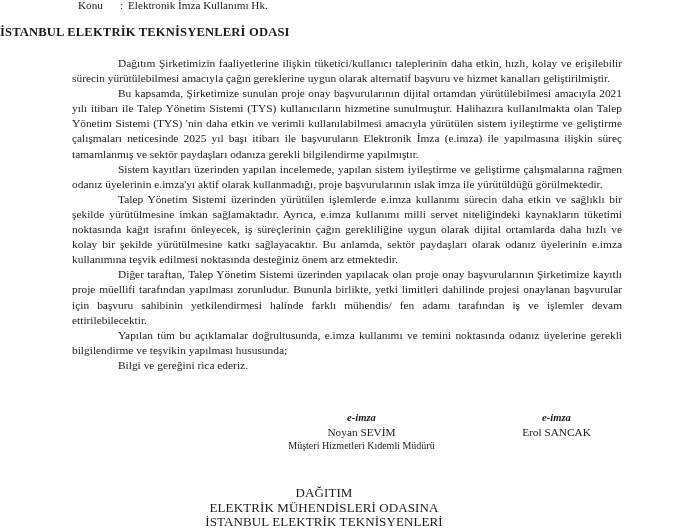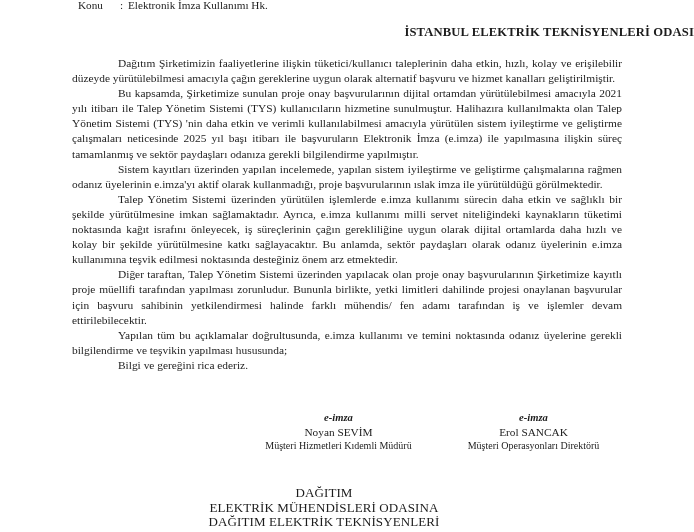--- a/index.html
+++ b/index.html
@@ -50,21 +50,21 @@
     display: inline-block;
     width: 8px;
   }
 
   
   .doc-title {
     position: absolute;
     left: 0;
     top: 25px;
     width: 694px;
-    text-align: right;
+    text-align: left;
     font-size: 12.6px;
     font-weight: bold;
     letter-spacing: 0.15px;
   }
 
   
   .body-block {
     position: absolute;
     left: 72px;
     top: 56px;
@@ -79,21 +79,21 @@
     text-justify: inter-word;
     hyphens: none;
   }
   p.para.short {
     text-align: left;
   }
 
   
   .signatures {
     position: absolute;
-    left: 241px;
+    left: 264px;
     top: 411px;
     width: 390px;
     display: flex;
     flex-direction: row;
   }
   .sig-col {
     width: 195px;
     text-align: center;
   }
   .sig-eimza {
@@ -135,41 +135,40 @@
   <div class="header-meta">
 
     <div class="konu-row">
       <span class="konu-label">Konu</span><span class="konu-sep">:</span><span>Elektronik İmza Kullanımı Hk.</span>
     </div>
   </div>
 
   <div class="doc-title">İSTANBUL ELEKTRİK TEKNİSYENLERİ ODASI</div>
 
   <div class="body-block">
-    <p class="para">Dağıtım Şirketimizin faaliyetlerine ilişkin tüketici/kullanıcı taleplerinin daha etkin, hızlı, kolay ve erişilebilir düzeyde yürütülebilmesi amacıyla çağın gereklerine uygun olarak alternatif başvuru ve hizmet kanalları geliştirilmiştir.</p>
+    <p class="para">Dağıtım Şirketimizin faaliyetlerine ilişkin tüketici/kullanıcı taleplerinin daha etkin, hızlı, kolay ve erişilebilir sürecin yürütülebilmesi amacıyla çağın gereklerine uygun olarak alternatif başvuru ve hizmet kanalları geliştirilmiştir.</p>
     <p class="para">Bu kapsamda, Şirketimize sunulan proje onay başvurularının dijital ortamdan yürütülebilmesi amacıyla 2021 yılı itibarı ile Talep Yönetim Sistemi (TYS) kullanıcıların hizmetine sunulmuştur.   Halihazıra kullanılmakta olan Talep Yönetim Sistemi (TYS) 'nin daha etkin ve verimli kullanılabilmesi amacıyla yürütülen sistem iyileştirme ve geliştirme çalışmaları neticesinde 2025 yıl başı itibarı ile başvuruların Elektronik İmza (e.imza) ile yapılmasına ilişkin süreç tamamlanmış ve sektör paydaşları odanıza gerekli bilgilendirme yapılmıştır.</p>
     <p class="para">Sistem kayıtları üzerinden yapılan incelemede, yapılan sistem iyileştirme ve geliştirme çalışmalarına rağmen odanız üyelerinin e.imza'yı aktif olarak kullanmadığı, proje başvurularının ıslak imza ile yürütüldüğü görülmektedir.</p>
     <p class="para">Talep Yönetim Sistemi üzerinden yürütülen işlemlerde e.imza kullanımı sürecin daha etkin ve sağlıklı bir şekilde yürütülmesine imkan sağlamaktadır. Ayrıca, e.imza kullanımı milli servet niteliğindeki kaynakların tüketimi noktasında kağıt israfını önleyecek, iş süreçlerinin çağın gerekliliğine uygun olarak dijital ortamlarda daha hızlı ve kolay bir şekilde yürütülmesine katkı sağlayacaktır. Bu anlamda, sektör paydaşları olarak odanız üyelerinin e.imza kullanımına teşvik edilmesi noktasında desteğiniz önem arz etmektedir.</p>
     <p class="para">Diğer taraftan, Talep Yönetim Sistemi üzerinden yapılacak olan proje onay başvurularının Şirketimize kayıtlı proje müellifi tarafından yapılması zorunludur. Bununla birlikte, yetki limitleri dahilinde projesi onaylanan başvurular için başvuru sahibinin yetkilendirmesi halinde farklı mühendis/ fen adamı tarafından iş ve işlemler devam ettirilebilecektir.</p>
     <p class="para">Yapılan tüm bu açıklamalar doğrultusunda, e.imza kullanımı ve temini noktasında odanız üyelerine gerekli bilgilendirme ve teşvikin yapılması hususunda;</p>
     <p class="para short">Bilgi ve gereğini rica ederiz.</p>
   </div>
 
   <div class="signatures">
     <div class="sig-col">
       <div class="sig-eimza">e-imza</div>
       <div class="sig-name">Noyan SEVİM</div>
       <div class="sig-role">Müşteri Hizmetleri Kıdemli Müdürü</div>
     </div>
     <div class="sig-col">
       <div class="sig-eimza">e-imza</div>
       <div class="sig-name">Erol SANCAK</div>
-      <div class="sig-role">Müşteri Operasyonları Direktörü</div>
     </div>
   </div>
 
   <div class="distribution">
     <div class="dist-line">DAĞITIM</div>
     <div class="dist-line">ELEKTRİK MÜHENDİSLERİ ODASINA</div>
-    <div class="dist-line">DAĞITIM ELEKTRİK TEKNİSYENLERİ</div>
+    <div class="dist-line">İSTANBUL ELEKTRİK TEKNİSYENLERİ</div>
   </div>
 
 </div>
 
 </body></html>

